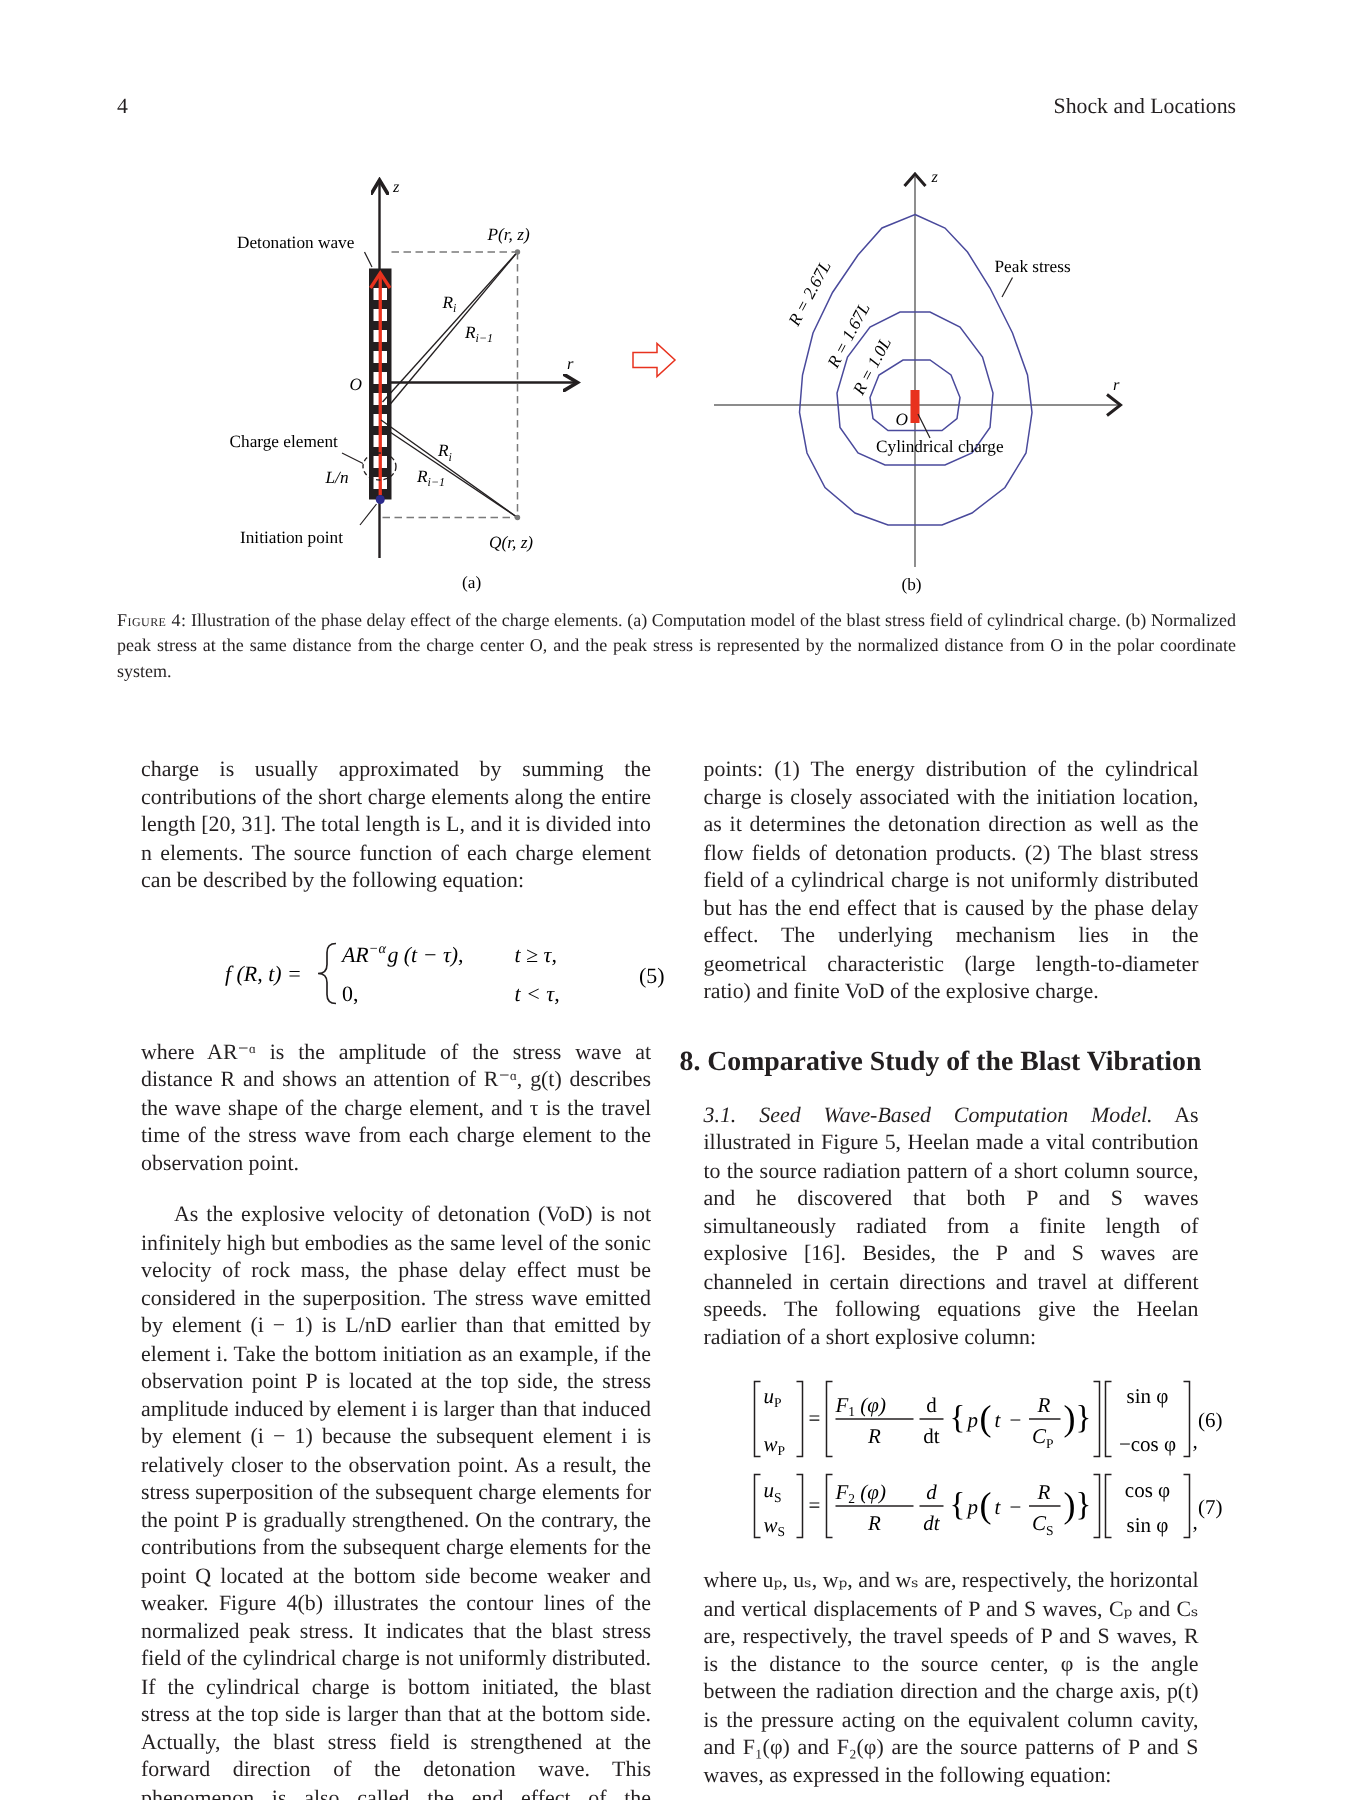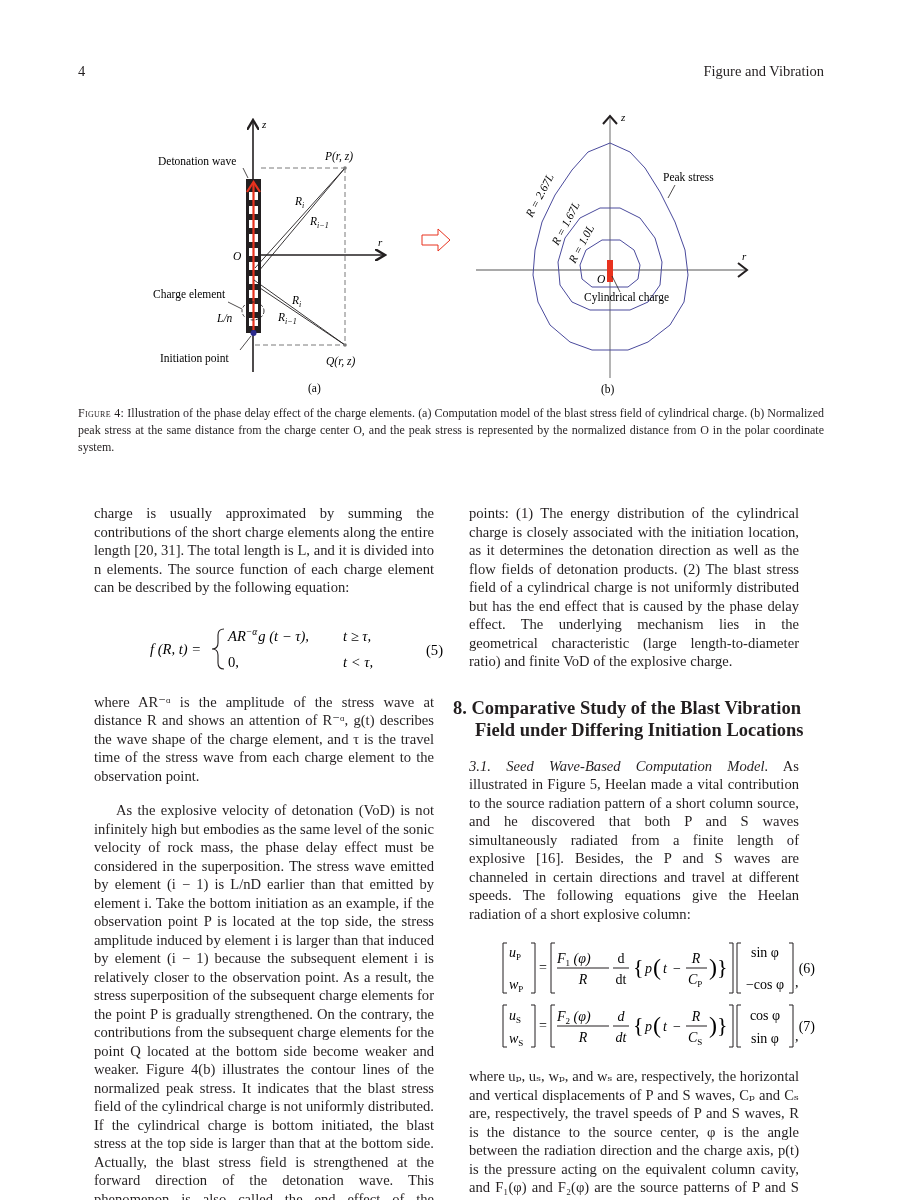--- a/index.html
+++ b/index.html
@@ -22,21 +22,21 @@
   .heading .h2 { display: block; padding-left: 22px; }
   .sub-ital { font-style: italic; }
   .mtx-eq { position: relative; height: 58px; margin: 6px 0 4px 0; }
   .mtx-eq svg { position: absolute; left: 0; top: 0; }
   svg text { font-family: "Liberation Serif", "DejaVu Serif", serif; }
 </style>
 </head>
 <body>
 
 <div class="abs running-head" id="page-number">4</div>
-<div class="abs running-head" id="journal-name">Figure and Vibration</div>
+<div class="abs running-head" id="journal-name">Shock and Locations</div>
 
 <svg class="abs" id="figure" viewBox="0 100 900 305" width="900" height="305">
   <defs>
     <marker id="arrowBlack" markerWidth="10" markerHeight="10" refX="8" refY="5" orient="auto" markerUnits="userSpaceOnUse">
       <path d="M0,0 L8,5 L0,10" fill="none" stroke="#231f20" stroke-width="2"></path>
     </marker>
     <marker id="arrowBlackB" markerWidth="12" markerHeight="12" refX="10" refY="6" orient="auto" markerUnits="userSpaceOnUse">
       <path d="M0,0 L10,6 L0,12" fill="none" stroke="#231f20" stroke-width="2.4"></path>
     </marker>
   </defs>
@@ -155,21 +155,20 @@
   </div>
   <p>where AR⁻ᵅ is the amplitude of the stress wave at distance R and shows an attention of R⁻ᵅ, g(t) describes the wave shape of the charge element, and τ is the travel time of the stress wave from each charge element to the observation point.</p>
   <p class="indent">As the explosive velocity of detonation (VoD) is not infinitely high but embodies as the same level of the sonic velocity of rock mass, the phase delay effect must be considered in the superposition. The stress wave emitted by element (i − 1) is L/nD earlier than that emitted by element i. Take the bottom initiation as an example, if the observation point P is located at the top side, the stress amplitude induced by element i is larger than that induced by element (i − 1) because the subsequent element i is relatively closer to the observation point. As a result, the stress superposition of the subsequent charge elements for the point P is gradually strengthened. On the contrary, the contributions from the subsequent charge elements for the point Q located at the bottom side become weaker and weaker. Figure 4(b) illustrates the contour lines of the normalized peak stress. It indicates that the blast stress field of the cylindrical charge is not uniformly distributed. If the cylindrical charge is bottom initiated, the blast stress at the top side is larger than that at the bottom side. Actually, the blast stress field is strengthened at the forward direction of the detonation wave. This phenomenon is also called the end effect of the cylindrical charge.</p>
   <p class="indent">As stated in Figure 4, the acting mechanism of the initiation location can be interpreted as the following two</p>
 </div>
 
 <div class="abs col" id="col-right">
   <p>points: (1) The energy distribution of the cylindrical charge is closely associated with the initiation location, as it determines the detonation direction as well as the flow fields of detonation products. (2) The blast stress field of a cylindrical charge is not uniformly distributed but has the end effect that is caused by the phase delay effect. The underlying mechanism lies in the geometrical characteristic (large length-to-diameter ratio) and finite VoD of the explosive charge.</p>
   <div class="heading">
     <span>8. Comparative Study of the Blast Vibration</span>
-    <span class="h2">Field under Differing Initiation Locations</span>
   </div>
   <p><span class="sub-ital">3.1. Seed Wave-Based Computation Model.</span><span> As illustrated in Figure 5, Heelan made a vital contribution to the source radiation pattern of a short column source, and he discovered that both P and S waves simultaneously radiated from a finite length of explosive [16]. Besides, the P and S waves are channeled in certain directions and travel at different speeds. The following equations give the Heelan radiation of a short explosive column:</span></p>
 
   <div class="mtx-eq">
     <svg width="362" height="58" id="eq6svg">
         <path d="M54,4 L50,4 L50,54 L54,54" fill="none" stroke="#231f20" stroke-width="1"></path>
         <text x="56" y="18" font-size="14"><tspan font-style="italic">u</tspan><tspan font-size="9" dy="3">P</tspan></text>
         <text x="56" y="50" font-size="14"><tspan font-style="italic">w</tspan><tspan font-size="9" dy="3">P</tspan></text>
         <path d="M78,4 L82,4 L82,54 L78,54" fill="none" stroke="#231f20" stroke-width="1"></path>
         <text x="86" y="33" font-size="14">=</text>

